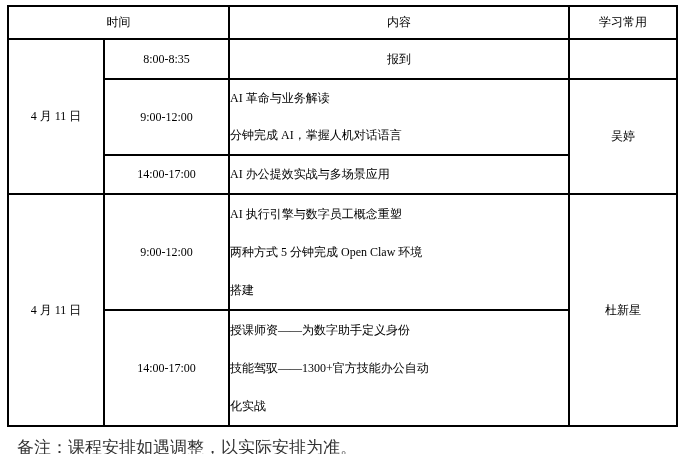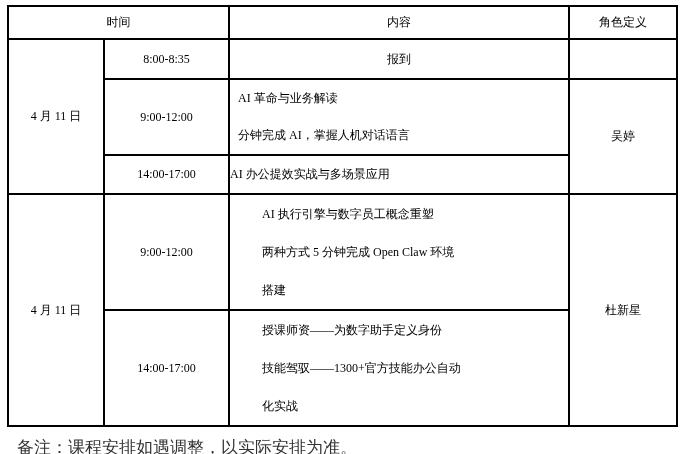--- a/index.html
+++ b/index.html
@@ -27,22 +27,22 @@
   }
   tr.h33  { height: 33px; }
   tr.h40  { height: 40px; }
   tr.h74  { height: 74px; }
   tr.h39  { height: 39px; }
   tr.h114 { height: 114px; }
 
   .center { text-align: center; }
   td.content { padding-left: 7px; text-align: left; }
   .ln { white-space: nowrap; }
-  .lh37 { height: 37px; line-height: 37px; padding-left: 8px; }
-  .lh38 { height: 38px; line-height: 38px; padding-left: 32px; }
+  .lh37 { height: 37px; line-height: 37px; }
+  .lh38 { height: 38px; line-height: 38px; }
 
   .note {
     margin-top: 9px;
     padding-left: 10px;
     font-size: 17px;
     color: #333333;
   }
 </style>
 </head>
 <body>
@@ -53,21 +53,21 @@
       <col style="width:96px">
       <col style="width:125px">
       <col style="width:340px">
       <col style="width:108px">
     </colgroup>
 
     <tbody>
         <tr class="h33">
       <td colspan="2" class="center">时间</td>
       <td class="center">内容</td>
-      <td class="center">角色定义</td>
+      <td class="center">学习常用</td>
     </tr>
 
     <tr class="h40">
       <td rowspan="3" class="center">4 月 11 日</td>
       <td class="center">8:00-8:35</td>
       <td class="center">报到</td>
       <td class="center"></td>
     </tr>
 
     <tr class="h74">

